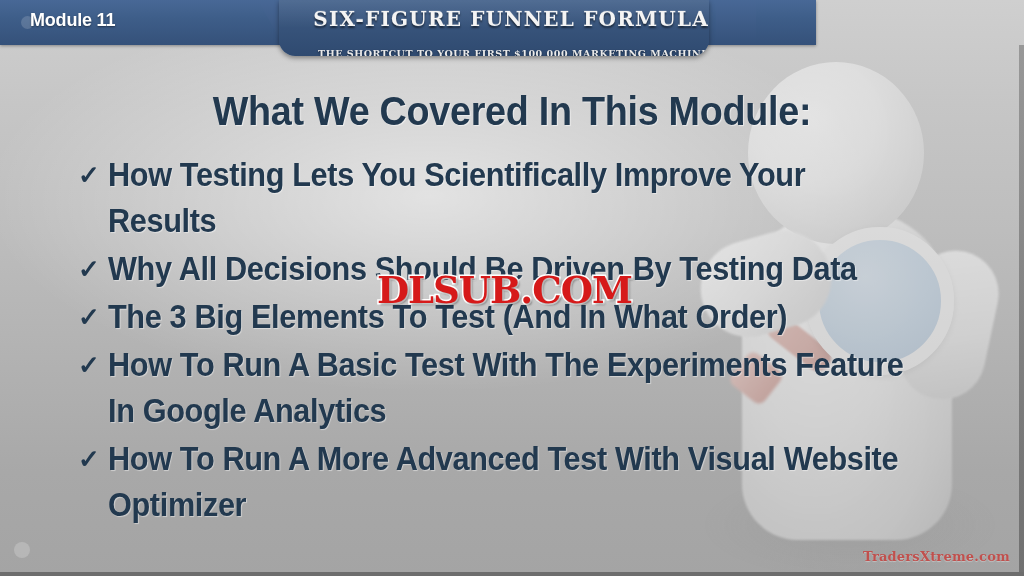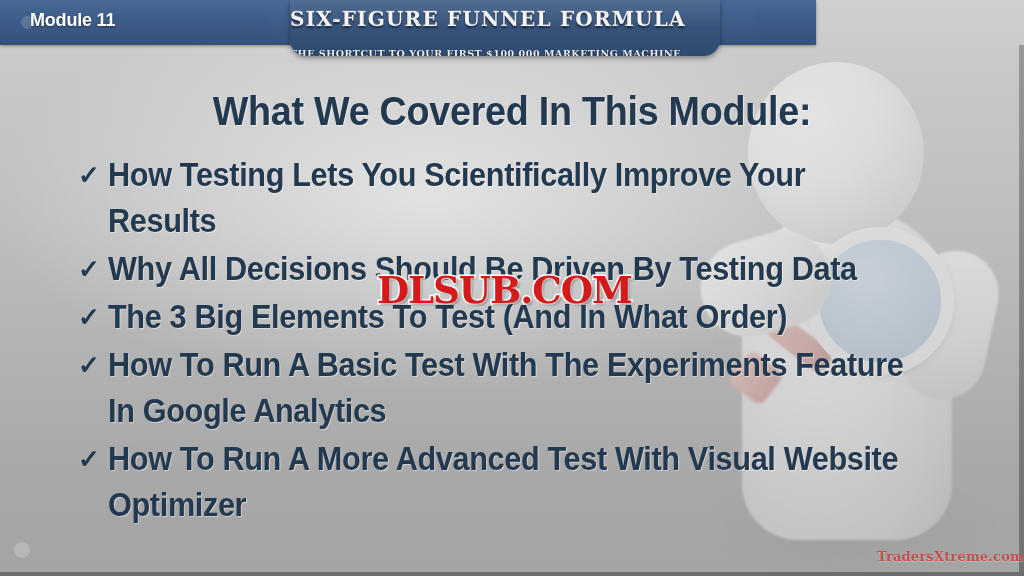--- a/index.html
+++ b/index.html
@@ -117,27 +117,27 @@
     font-size: 18px;
     font-weight: bold;
     color: #ffffff;
     letter-spacing: -0.2px;
     text-shadow: 0 1px 2px rgba(0,0,0,0.45);
   }
 
   
   .banner {
     position: absolute;
-    left: 290px; top: 0;
+    left: 279px; top: 0;
     width: 430px; height: 56px;
     background: linear-gradient(to bottom, #3d5c87 0%, #365279 55%, #2f4a70 100%);
     border-radius: 0 0 16px 16px;
     box-shadow: 0 2px 5px rgba(0,0,0,0.40);
     z-index: 6;
-    text-align: left;
+    text-align: right;
     overflow: hidden;
   }
   .banner::before {
     content: "";
     position: absolute;
     left: 0; top: 0; right: 0; height: 50%;
     background: linear-gradient(to bottom, rgba(255,255,255,0.10), rgba(255,255,255,0));
   }
   .banner-title {
     position: relative;
@@ -244,21 +244,21 @@
     letter-spacing: -1px;
     color: #d61a1a;
     -webkit-text-stroke: 3px #ffffff;
     paint-order: stroke fill;
     text-shadow: 2px 2px 2px rgba(0,0,0,0.30);
     z-index: 9;
     white-space: nowrap;
   }
   .tradersxtreme {
     position: absolute;
-    right: 0; bottom: 12px;
+    right: 14px; bottom: 12px;
     font-family: "DejaVu Serif", serif;
     font-size: 13px;
     font-weight: bold;
     color: #c0504d;
     letter-spacing: 0.2px;
     text-shadow: 0 1px 1px rgba(255,255,255,0.35);
     z-index: 9;
     white-space: nowrap;
   }
   .corner-dot {

